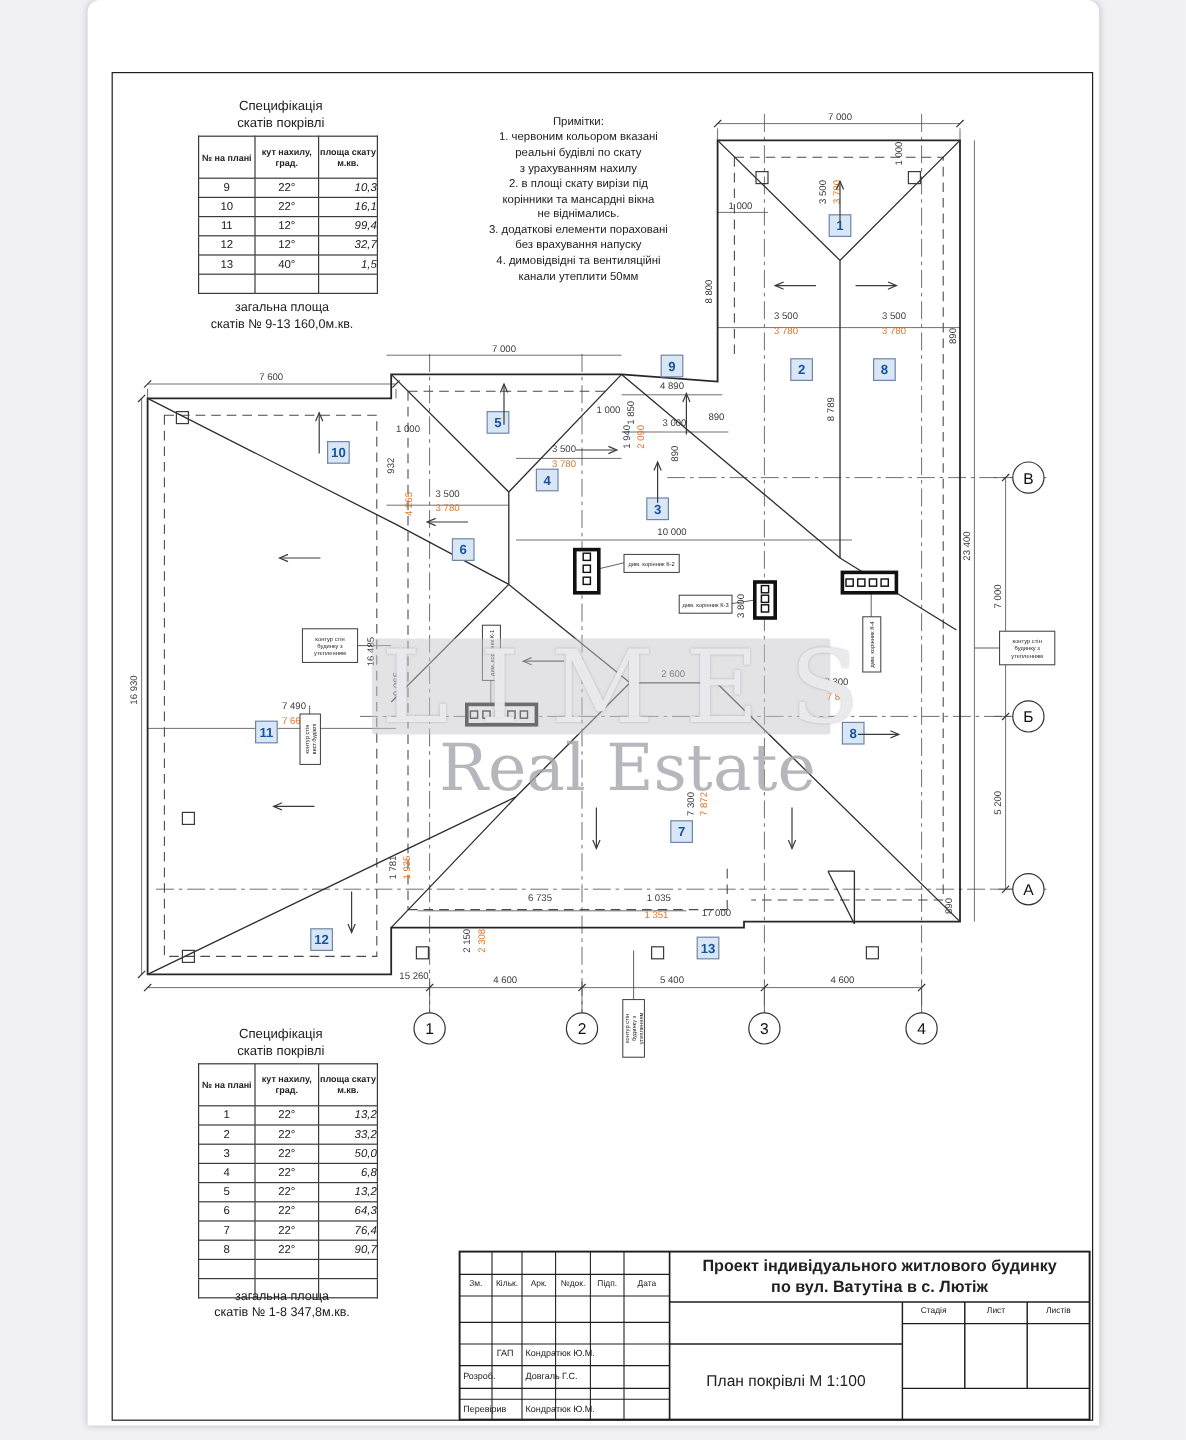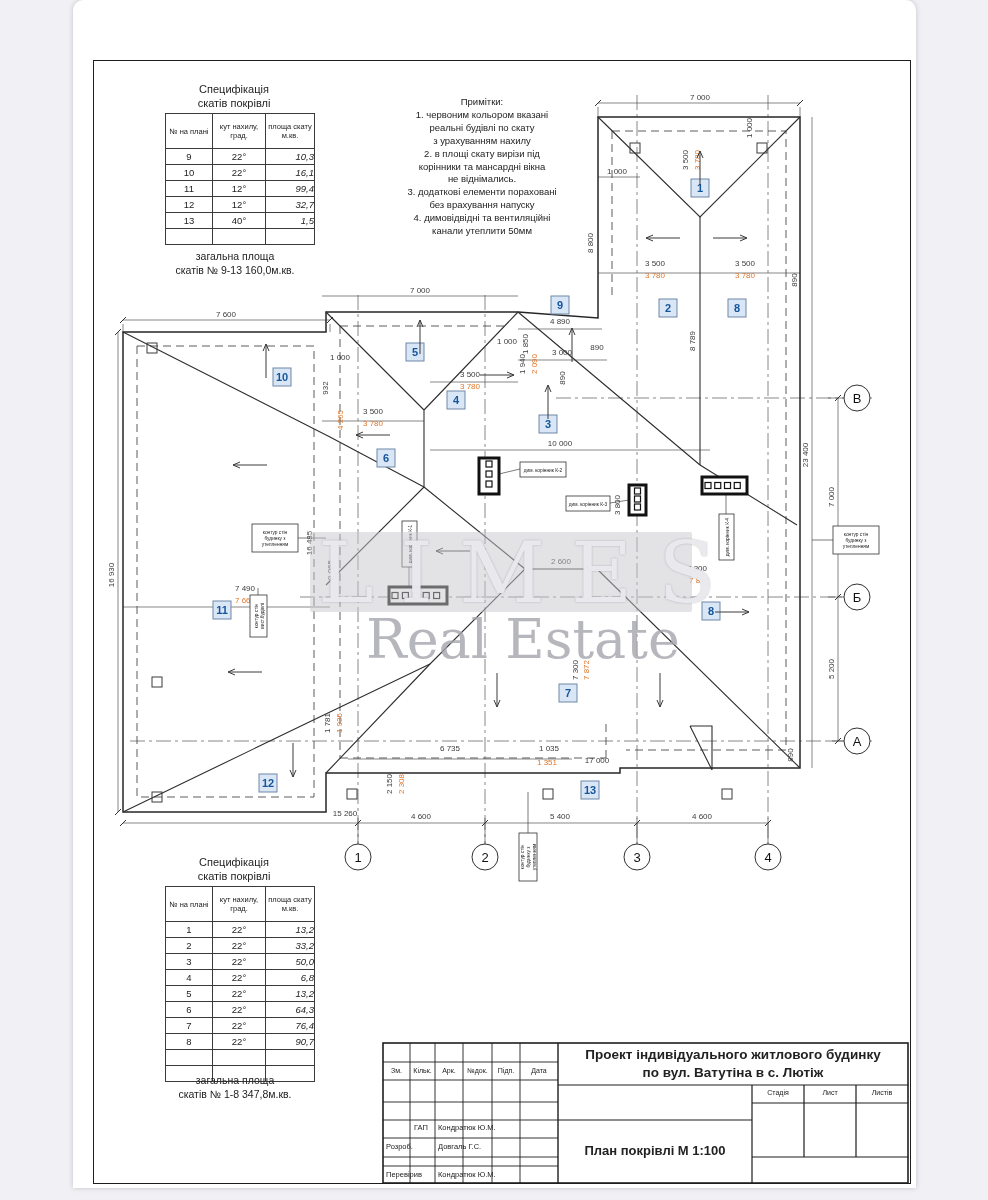--- a/index.html
+++ b/index.html
@@ -6,21 +6,21 @@
   #page{position:relative;width:988px;height:1200px;background:#f1f0f4;overflow:hidden;
         font-family:"Liberation Sans",sans-serif;color:#222;}
   #paper{position:absolute;left:73px;top:0;width:843px;height:1188px;background:#ffffff;
          border-radius:10px 10px 0 0;box-shadow:0 0 5px rgba(60,60,80,.25);}
   #frame{position:absolute;left:93px;top:60px;width:816px;height:1122px;border:1.6px solid #1e1e1e;}
   .abs{position:absolute;}
   .ctr{text-align:center;}
   
   table.spec{border-collapse:collapse;background:#fff;}
   table.spec th,table.spec td{border:1px solid #3a3a3a;text-align:center;padding:0;font-weight:normal;}
-  table.spec th{font-size:7.5px;line-height:1.2;height:34px;width:46px;}
+  table.spec th{font-size:7.5px;line-height:1.2;height:34px;width:46px;font-weight:bold;}
   table.spec th.w2{width:52px;} table.spec th.w3{width:48px;}
   table.spec td{font-size:9.5px;height:15px;}
   table.spec td.it{font-style:italic;text-align:right;}
   .spec-title{font-size:11px;line-height:1.3;text-align:center;}
   .spec-total{font-size:10.5px;line-height:1.35;}
   
   #notes{font-size:9.5px;line-height:1.36;}
   
   .tb-small{font-size:7px;}
   .tb-name{font-size:7.5px;}
@@ -450,21 +450,21 @@
   </svg>
 
   <div id="wm-band"></div>
   <div id="wm1">LIMES</div>
   <div id="wm2">Real Estate</div>
 
   <div class="abs ctr tb-title" style="left:562px;top:1046px;width:342px;">
     <div>Проект індивідуального житлового будинку</div>
     <div>по вул. Ватутіна в с. Лютіж</div>
   </div>
-  <div class="abs ctr tb-draw" style="left:558px;top:1143px;width:194px;font-weight:bold;">План покрівлі М 1:100</div>
+  <div class="abs ctr tb-draw" style="left:558px;top:1143px;width:194px;">План покрівлі М 1:100</div>
   <div class="abs ctr tb-small" style="left:752px;top:1089px;width:52px;">Стадія</div>
   <div class="abs ctr tb-small" style="left:804px;top:1089px;width:52px;">Лист</div>
   <div class="abs ctr tb-small" style="left:856px;top:1089px;width:52px;">Листів</div>
   <div id="tb-cols">
       <div class="abs ctr tb-small" style="left: 383px; top: 1067px; width: 27px;">Зм.</div>
       <div class="abs ctr tb-small" style="left: 410px; top: 1067px; width: 25px;">Кільк.</div>
       <div class="abs ctr tb-small" style="left: 435px; top: 1067px; width: 28px;">Арк.</div>
       <div class="abs ctr tb-small" style="left: 463px; top: 1067px; width: 29px;">№док.</div>
       <div class="abs ctr tb-small" style="left: 492px; top: 1067px; width: 28px;">Підп.</div>
       <div class="abs ctr tb-small" style="left: 520px; top: 1067px; width: 38px;">Дата</div>

